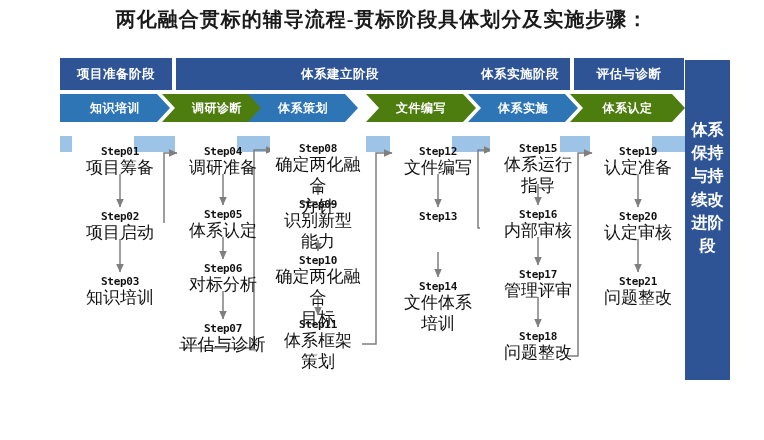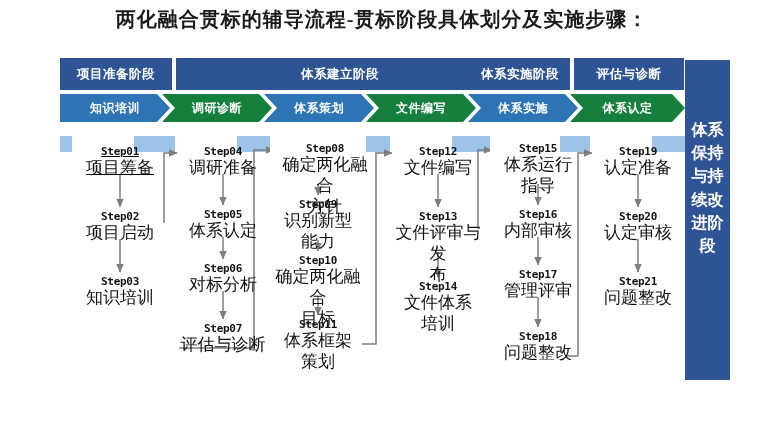--- a/index.html
+++ b/index.html
@@ -41,21 +41,21 @@
     display:flex;align-items:center;justify-content:center;
     color:#ffffff;font-size:12px;font-weight:bold;
     letter-spacing:0.5px;
     white-space:nowrap;
     clip-path:polygon(0 0, calc(100% - 13px) 0, 100% 50%, calc(100% - 13px) 100%, 0 100%, 13px 50%);
   }
   .chev.first{
     clip-path:polygon(0 0, calc(100% - 13px) 0, 100% 50%, calc(100% - 13px) 100%, 0 100%);
   }
   .chev.blue{background:#2E75B6;}
-  .chev.yellow{background:#15803d;}
+  .chev.yellow{background:#4d7c0f;}
 
   
   .lightbar{
     position:absolute;left:60px;top:136px;width:625px;height:16px;
     background:#9DC3E6;
   }
   .notch{
     position:absolute;top:136px;height:16px;background:#ffffff;
   }
 
@@ -105,21 +105,21 @@
   <div class="phase-row">
       <div class="phase" style="left: 60px; width: 112px; font-family: Liberation Serif, serif;">项目准备阶段</div>
       <div class="phase" style="left: 176px; width: 328px;">体系建立阶段</div>
       <div class="phase" style="left: 470px; width: 100px;">体系实施阶段</div>
       <div class="phase" style="left: 574px; width: 110px;">评估与诊断</div>
     </div>
 
   <div class="chev-row">
       <div class="chev blue first" style="left: 60px; width: 110px;">知识培训</div>
       <div class="chev yellow" style="left: 162px; width: 110px;">调研诊断</div>
-      <div class="chev blue" style="left: 264px; width: 110px; text-align: right;">体系策划</div>
+      <div class="chev blue" style="left: 248px; width: 110px; text-align: right;">体系策划</div>
       <div class="chev yellow" style="left: 366px; width: 110px;">文件编写</div>
       <div class="chev blue" style="left: 468px; width: 110px;">体系实施</div>
       <div class="chev yellow" style="left: 570px; width: 115px;">体系认定</div>
     </div>
 
   <div class="lightbar"></div>
 
   <svg id="wires">
     <defs>
       <marker id="ah" markerWidth="7" markerHeight="7" refX="5.6" refY="3" orient="auto">
@@ -157,44 +157,43 @@
 进阶
 段</div>
 
 <div class="notch" style="left: 72px; width: 62px;"></div>
     <div class="notch" style="left: 175px; width: 62px;"></div>
     <div class="notch" style="left: 270px; width: 96px;"></div>
     <div class="notch" style="left: 390px; width: 62px;"></div>
     <div class="notch" style="left: 490px; width: 70px;"></div>
     <div class="notch" style="left: 590px; width: 62px;"></div>
     <div class="col" style="left: 72px; width: 96px;">
-      <div class="step" style="top: 5px; left: 0px; width: 96px; text-decoration: underline;"><span class="num">Step01</span><span class="lbl">项目筹备</span></div>
+      <div class="step" style="top: 5px; left: 0px; width: 96px;"><span class="num">Step01</span><span class="lbl">项目筹备</span></div>
       <div class="step" style="top: 70px; left: 0px; width: 96px;"><span class="num">Step02</span><span class="lbl">项目启动</span></div>
       <div class="step" style="top: 135px; left: 0px; width: 96px;"><span class="num">Step03</span><span class="lbl">知识培训</span></div>
     </div>
     <div class="col" style="left: 175px; width: 96px;">
       <div class="step" style="top: 5px; left: 0px; width: 96px;"><span class="num">Step04</span><span class="lbl">调研准备</span></div>
       <div class="step" style="top: 68px; left: 0px; width: 96px;"><span class="num">Step05</span><span class="lbl">体系认定</span></div>
       <div class="step" style="top: 122px; left: 0px; width: 96px;"><span class="num">Step06</span><span class="lbl">对标分析</span></div>
       <div class="step" style="top: 182px; left: 0px; width: 96px;"><span class="num">Step07</span><span class="lbl">评估与诊断</span></div>
     </div>
     <div class="col" style="left: 270px; width: 96px;">
-      <div class="step" style="top: 2px; left: 7px; width: 96px;"><span class="num">Step08</span><span class="lbl">确定两化融合
+      <div class="step" style="top: 2px; left: 0px; width: 96px;"><span class="num">Step08</span><span class="lbl">确定两化融合
 方针</span></div>
       <div class="step" style="top: 58px; left: 0px; width: 96px;"><span class="num">Step09</span><span class="lbl">识别新型
 能力</span></div>
       <div class="step" style="top: 114px; left: 0px; width: 96px;"><span class="num">Step10</span><span class="lbl">确定两化融合
 目标</span></div>
       <div class="step" style="top: 178px; left: 0px; width: 96px;"><span class="num">Step11</span><span class="lbl">体系框架
 策划</span></div>
     </div>
     <div class="col" style="left: 390px; width: 96px;">
       <div class="step" style="top: 5px; left: 0px; width: 96px;"><span class="num">Step12</span><span class="lbl">文件编写</span></div>
-      <div class="step" style="top: 70px; left: 0px; width: 96px;"><span class="num">Step13</span><span class="lbl">文件评审与发
-布</span></div>
+      <div class="step" style="top: 70px; left: 0px; width: 96px;"><span class="num">Step13</span></div>
       <div class="step" style="top: 140px; left: 0px; width: 96px;"><span class="num">Step14</span><span class="lbl">文件体系
 培训</span></div>
     </div>
     <div class="col" style="left: 490px; width: 96px;">
       <div class="step" style="top: 2px; left: 0px; width: 96px;"><span class="num">Step15</span><span class="lbl">体系运行
 指导</span></div>
       <div class="step" style="top: 68px; left: 0px; width: 96px;"><span class="num">Step16</span><span class="lbl">内部审核</span></div>
       <div class="step" style="top: 128px; left: 0px; width: 96px;"><span class="num">Step17</span><span class="lbl">管理评审</span></div>
       <div class="step" style="top: 190px; left: 0px; width: 96px;"><span class="num">Step18</span><span class="lbl">问题整改</span></div>
     </div>

